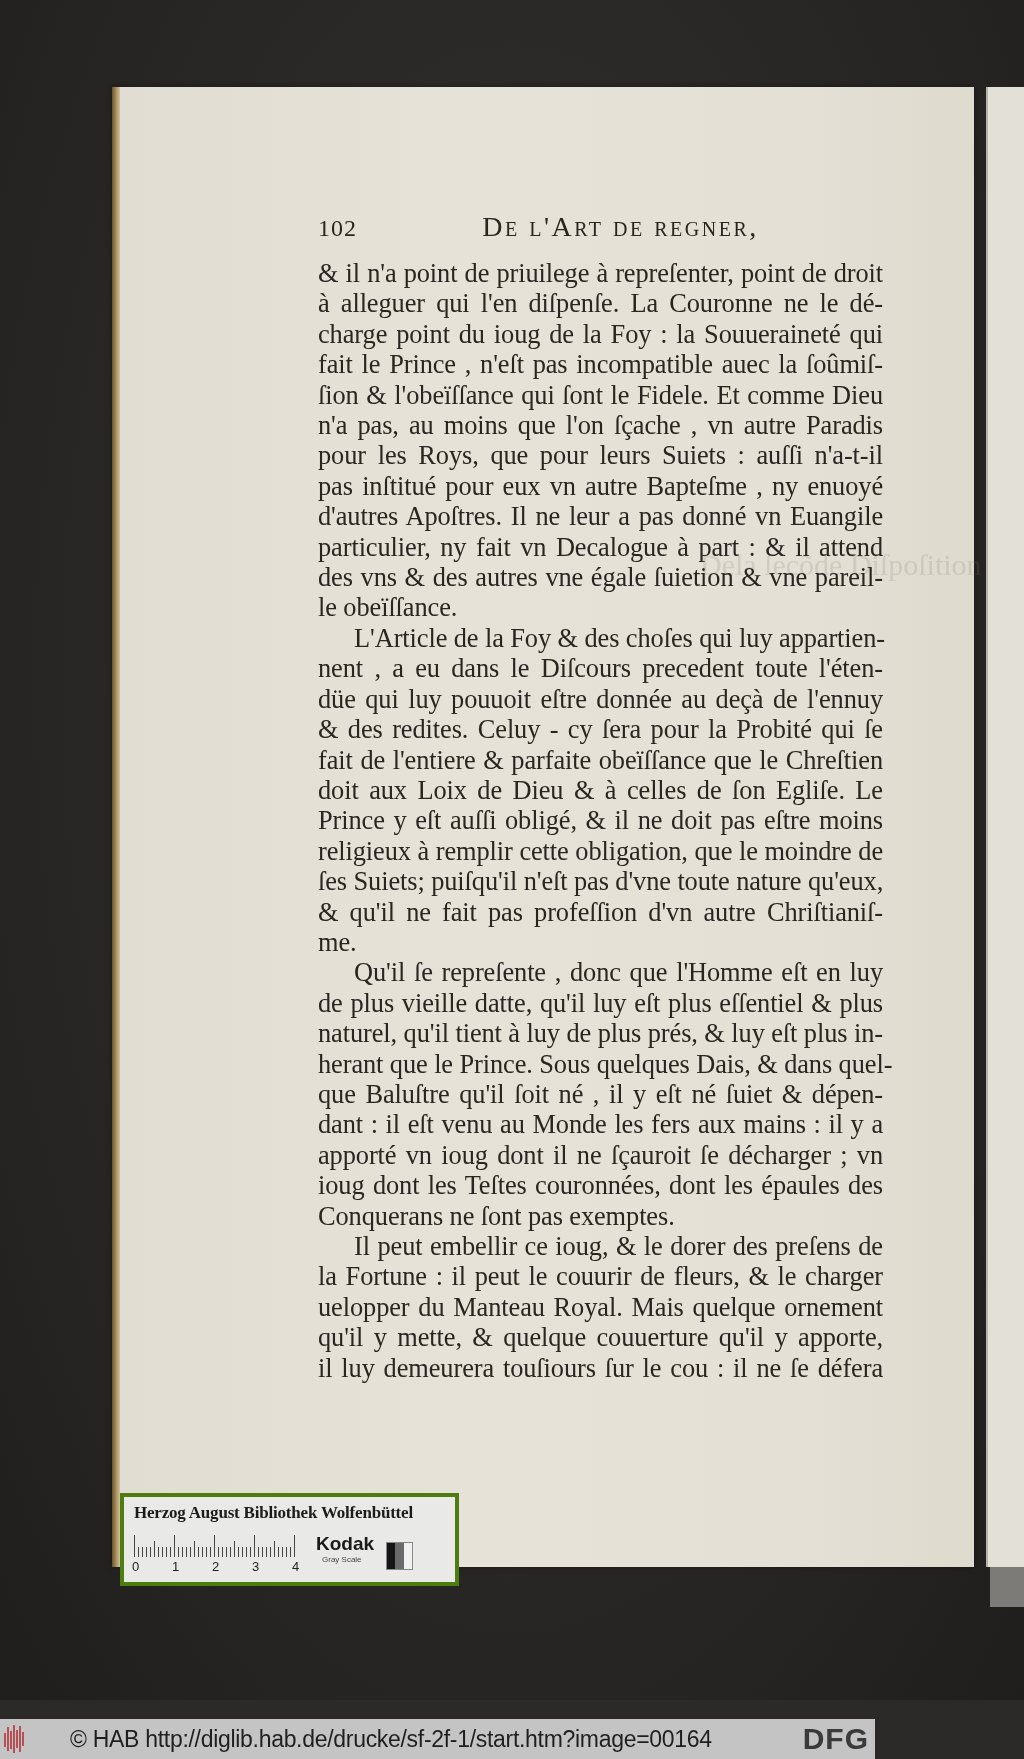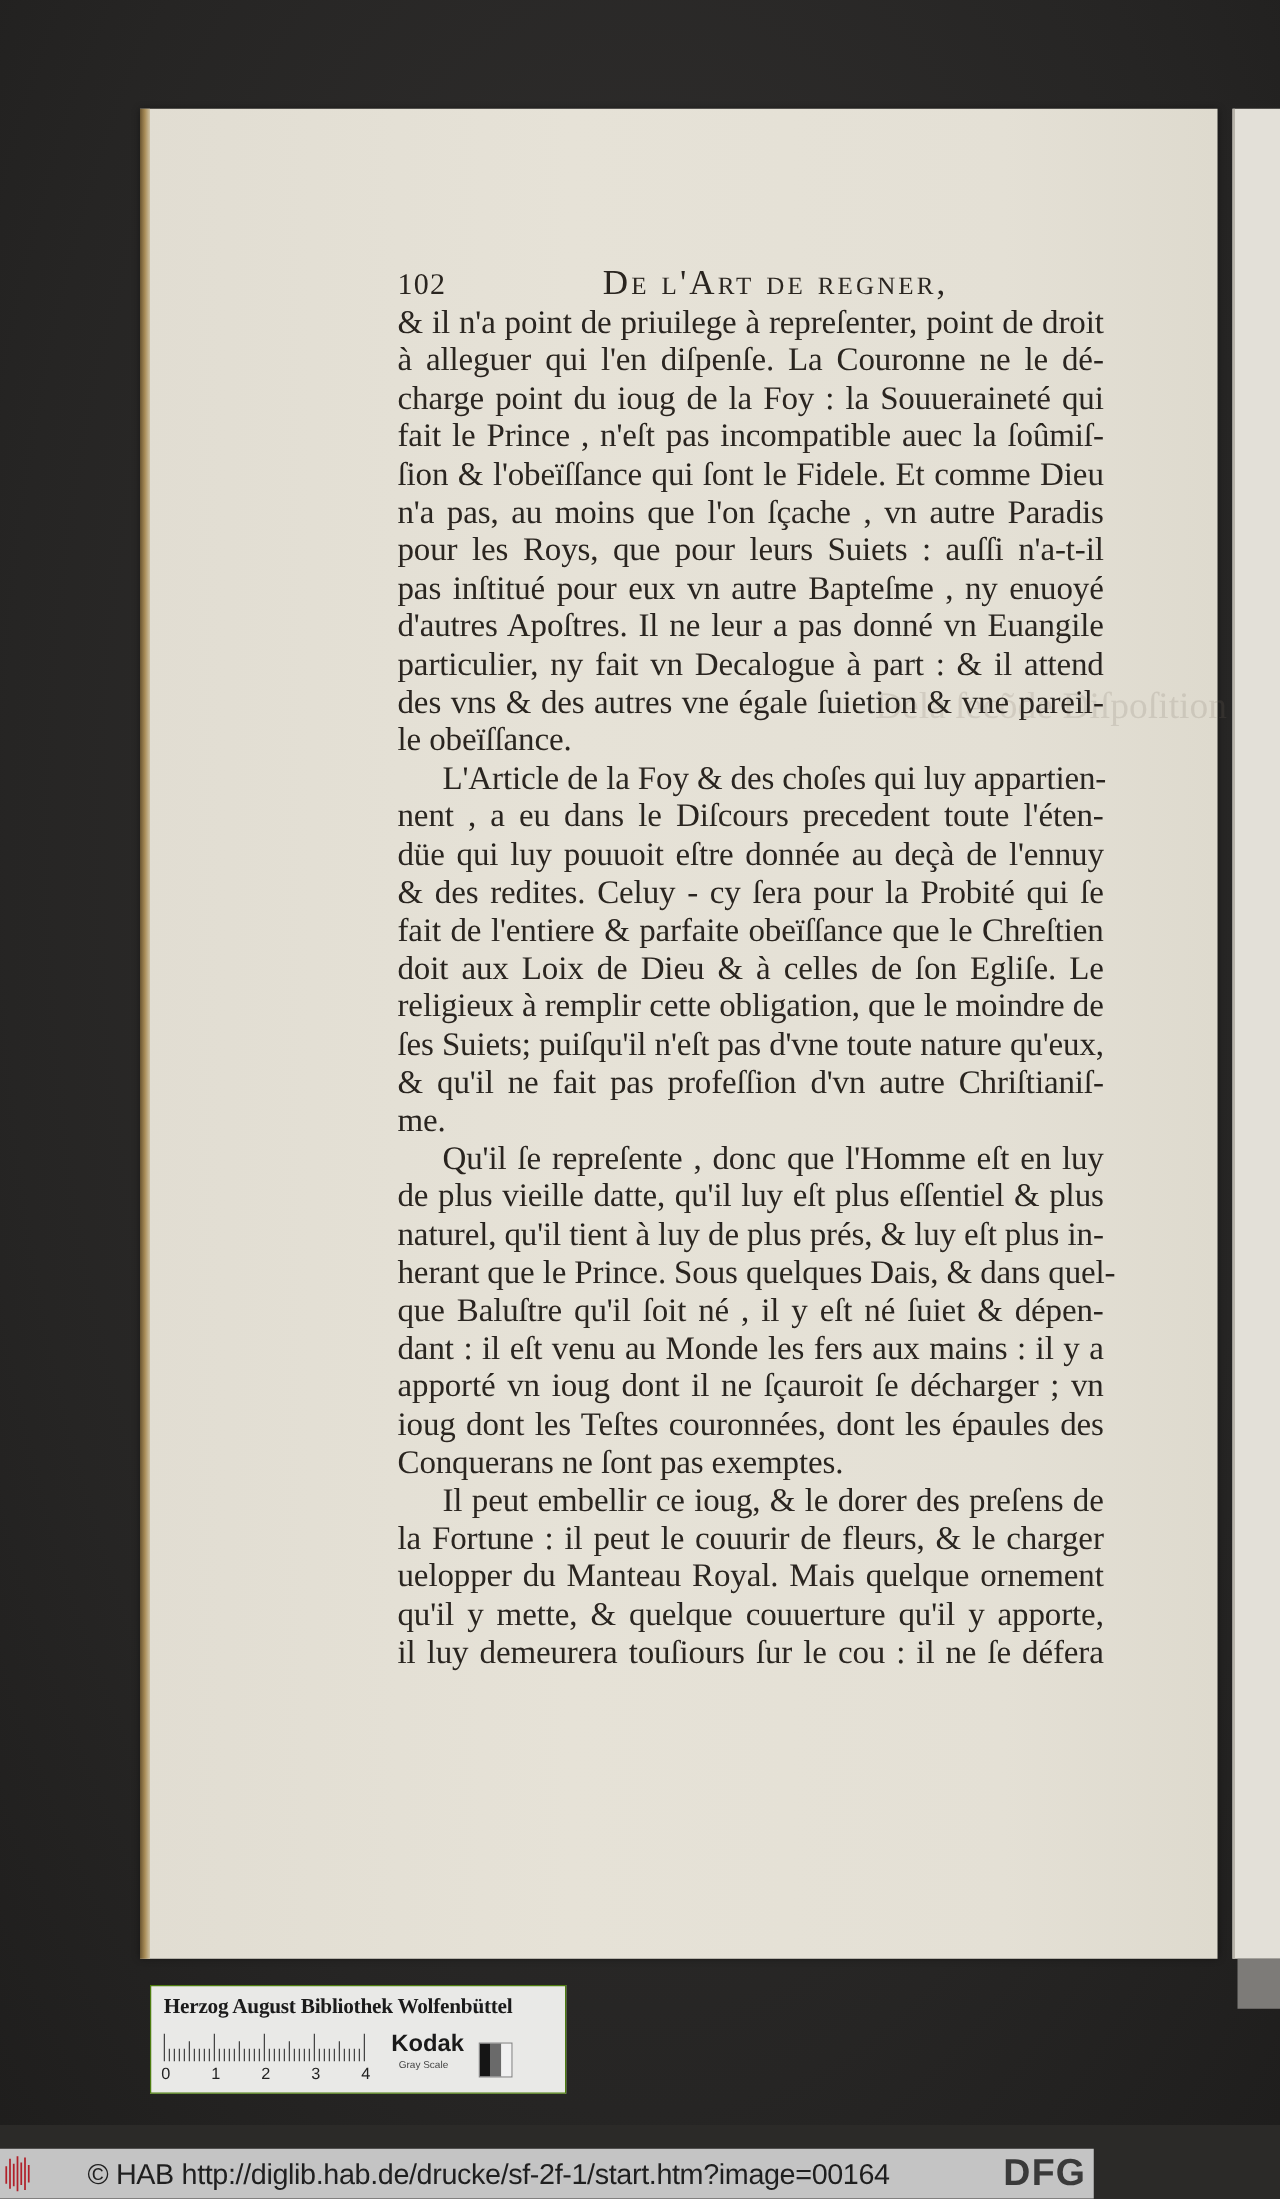--- a/index.html
+++ b/index.html
@@ -31,35 +31,35 @@
     background: #7d7b78;
   }
   .text-block {
     position: absolute; left: 318px; top: 212px; width: 565px;
     color: #2a2520;
     font-size: 26.4px;
     line-height: 30.4px;
     letter-spacing: -0.1px;
   }
   .running-head {
-    display: flex; align-items: baseline; height: 30px; margin-bottom: 0px;
+    display: flex; align-items: baseline; height: 30px; margin-bottom: 16px;
   }
   .folio { font-size: 24px; width: 70px; letter-spacing: 1px; }
   .title { flex: 1; text-align: center; font-size: 28px; letter-spacing: 2.5px; font-variant: small-caps; padding-right: 30px; }
   .line { white-space: nowrap; text-align: justify; text-align-last: justify; display: block; }
   .line.last { text-align-last: left; }
   .line.indent { padding-left: 36px; }
   .ghost {
     position: absolute; left: 700px; top: 548px; width: 200px;
     color: rgba(120,112,100,0.18); font-size: 30px; white-space: nowrap;
   }
   
   .target-card {
-    position: absolute; left: 120px; top: 1588px; width: 331px; height: 85px;
-    background: #e9e9e7; border: 1px solid #4d7c0f;
+    position: absolute; left: 120px; top: 1493px; width: 331px; height: 85px;
+    background: #e9e9e7; border: 4px solid #4d7c0f;
     font-family: "Liberation Sans", sans-serif;
   }
   .target-title {
     position: absolute; left: 10px; top: 6px;
     font-family: "Liberation Serif", serif; font-weight: bold; font-size: 17px; color: #1b1b1b;
     letter-spacing: -0.2px;
   }
   .ruler { position: absolute; left: 10px; top: 38px; width: 166px; height: 22px; }
   .tick { position: absolute; bottom: 0; width: 1px; background: #444; }
   .ruler-nums { position: absolute; left: 8px; top: 62px; width: 180px; height: 16px; font-size: 13px; color: #222; }
@@ -111,20 +111,21 @@
       <span class="line">d'autres Apoſtres. Il ne leur a pas donné vn Euangile</span>
       <span class="line">particulier, ny fait vn Decalogue à part : &amp; il attend</span>
       <span class="line">des vns &amp; des autres vne égale ſuietion &amp; vne pareil-</span>
       <span class="line last">le obeïſſance.</span>
       <span class="line indent">L'Article de la Foy &amp; des choſes qui luy appartien-</span>
       <span class="line">nent , a eu dans le Diſcours precedent toute l'éten-</span>
       <span class="line">düe qui luy pouuoit eſtre donnée au deçà de l'ennuy</span>
       <span class="line">&amp; des redites. Celuy - cy ſera pour la Probité qui ſe</span>
       <span class="line">fait de l'entiere &amp; parfaite obeïſſance que le Chreſtien</span>
       <span class="line">doit aux Loix de Dieu &amp; à celles de ſon Egliſe. Le</span>
+      <span class="line">Prince y eſt auſſi obligé, &amp; il ne doit pas eſtre moins</span>
       <span class="line">religieux à remplir cette obligation, que le moindre de</span>
       <span class="line">ſes Suiets; puiſqu'il n'eſt pas d'vne toute nature qu'eux,</span>
       <span class="line">&amp; qu'il ne fait pas profeſſion d'vn autre Chriſtianiſ-</span>
       <span class="line last">me.</span>
       <span class="line indent">Qu'il ſe repreſente , donc que l'Homme eſt en luy</span>
       <span class="line">de plus vieille datte, qu'il luy eſt plus eſſentiel &amp; plus</span>
       <span class="line">naturel, qu'il tient à luy de plus prés, &amp; luy eſt plus in-</span>
       <span class="line">herant que le Prince. Sous quelques Dais, &amp; dans quel-</span>
       <span class="line">que Baluſtre qu'il ſoit né , il y eſt né ſuiet &amp; dépen-</span>
       <span class="line">dant : il eſt venu au Monde les fers aux mains : il y a</span>

